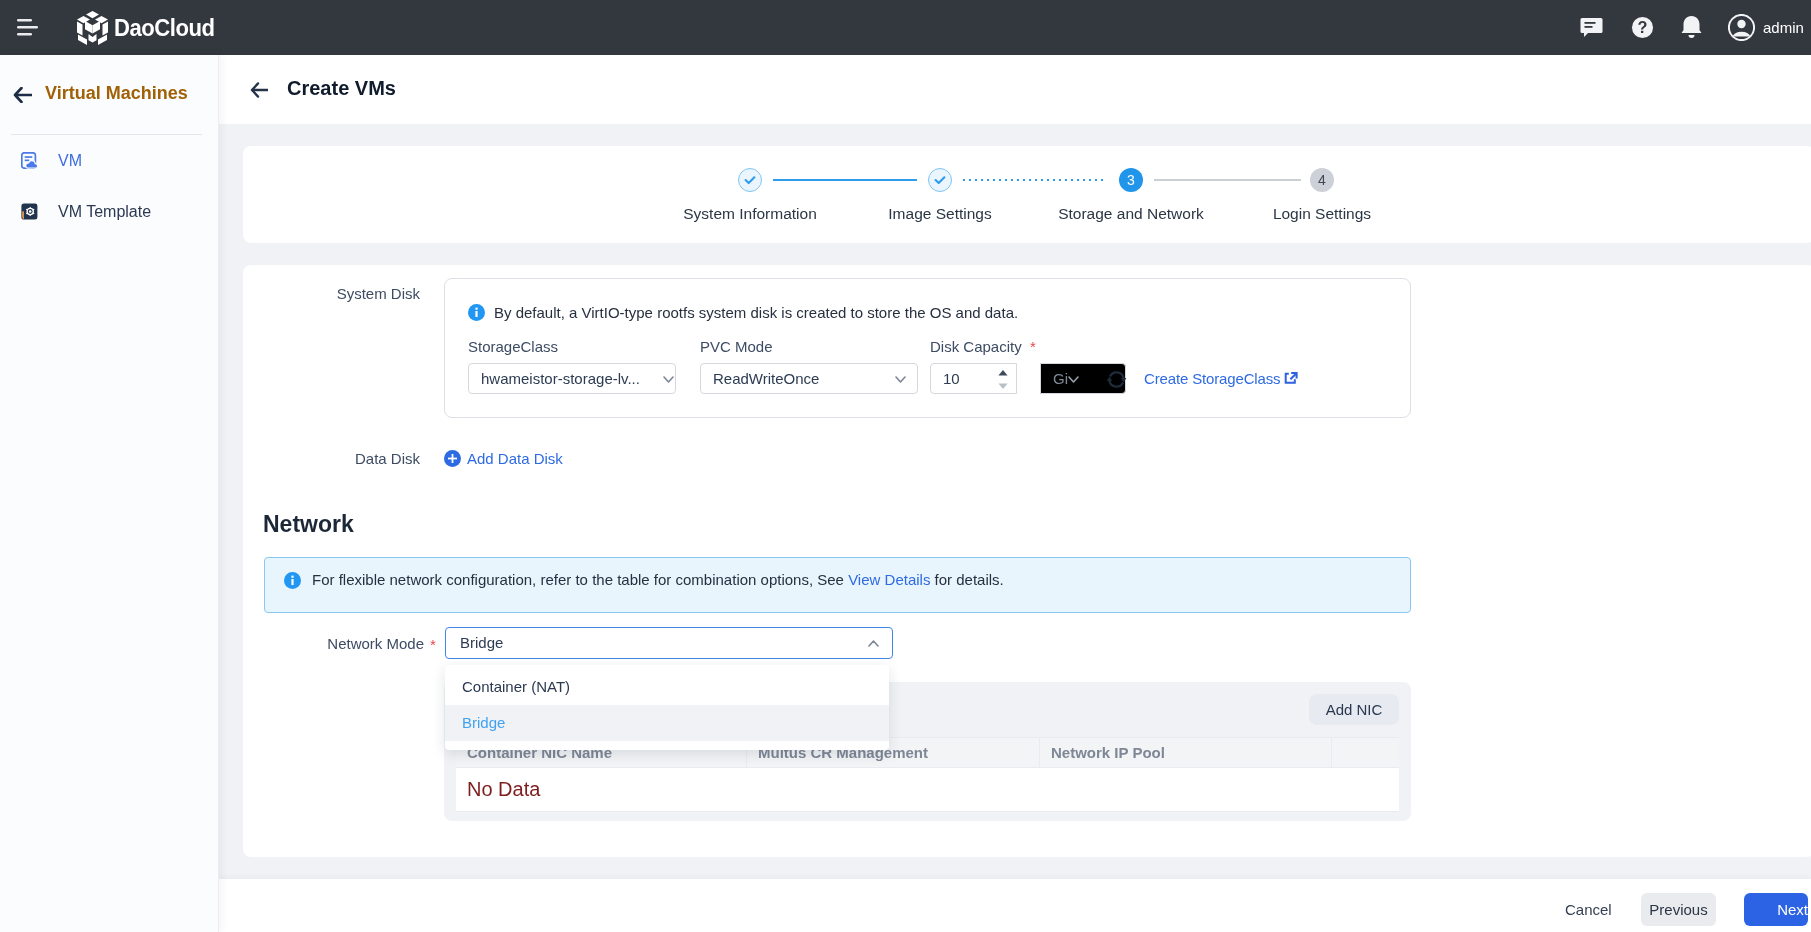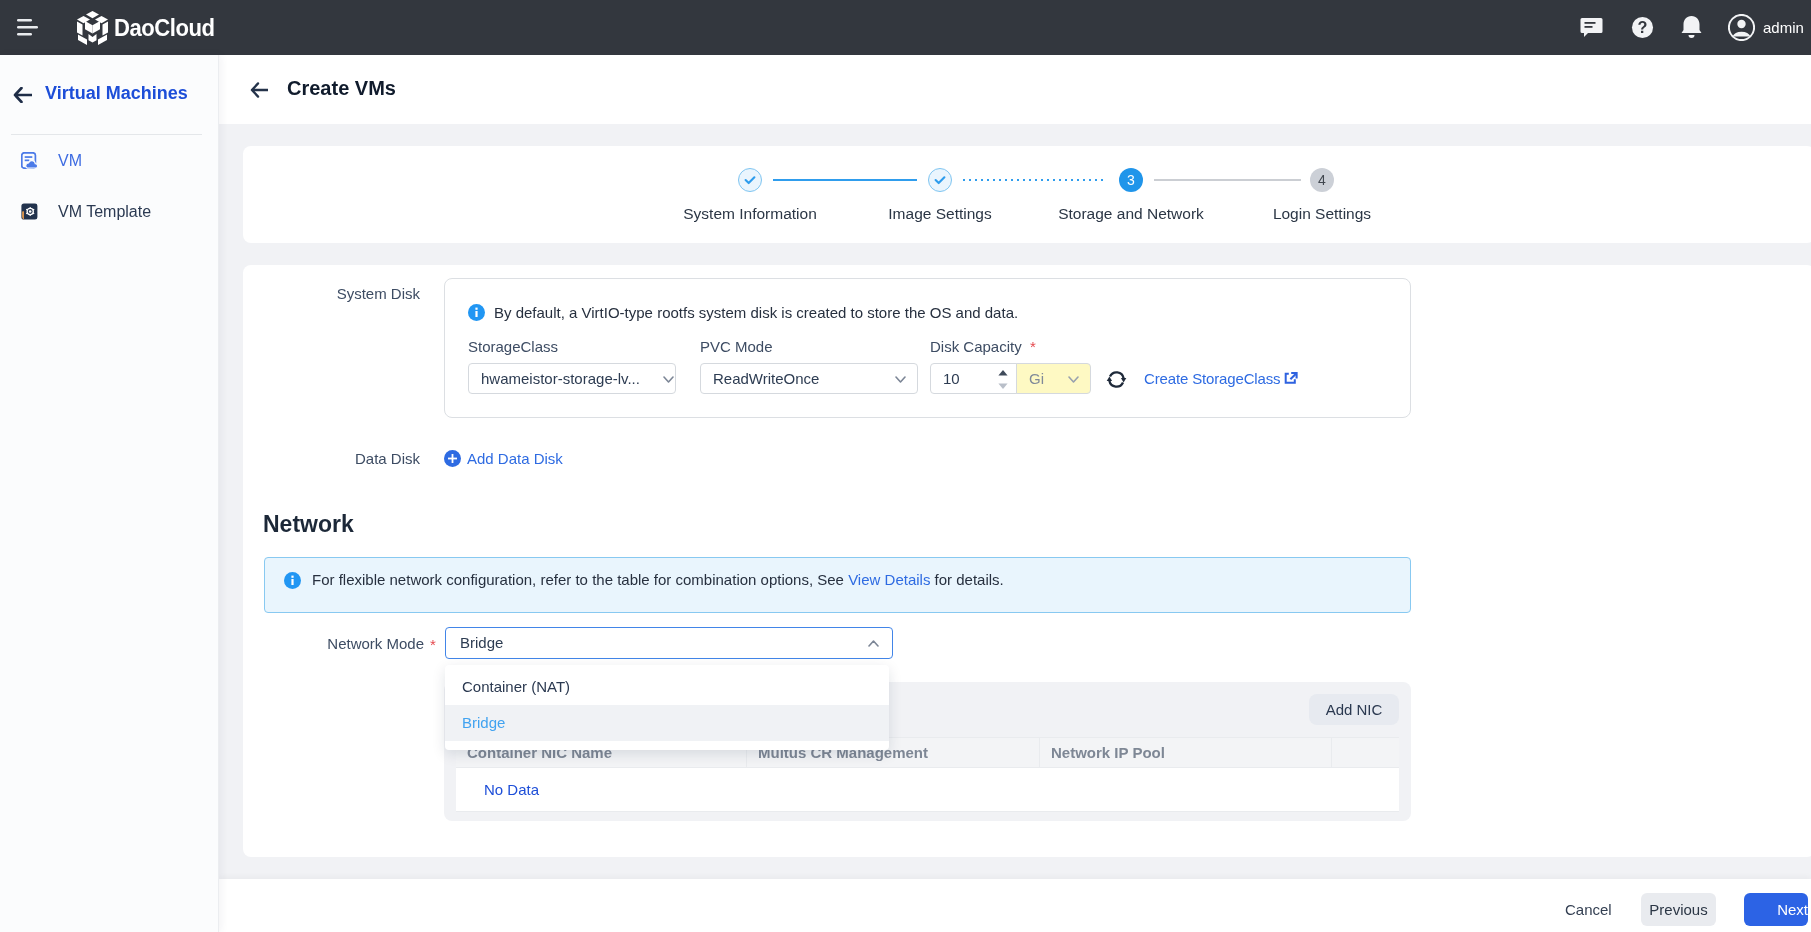--- a/index.html
+++ b/index.html
@@ -6,21 +6,21 @@
   html,body { width:1811px; height:932px; overflow:hidden; font-family:"Liberation Sans", sans-serif; background:#f1f2f5; }
   .abs { position:absolute; }
 
   
   .navbar { position:absolute; left:0; top:0; width:1811px; height:55px; background:#33373e; }
   .admin { position:absolute; left:1763px; top:19px; color:#fff; font-size:15px; }
   .logo-text { position:absolute; left:114px; top:14px; color:#fff; font-size:24px; font-weight:bold; letter-spacing:-0.5px; transform:scaleX(0.92); transform-origin:left; }
 
   
   .sidebar { position:absolute; left:0; top:55px; width:219px; height:877px; background:#fbfcfd; border-right:1px solid #ebedf0; box-shadow:2px 0 8px rgba(30,40,60,0.06); z-index:5; }
-  .sb-title { position:absolute; left:45px; top:28px; font-size:18px; font-weight:bold; color:#1d4ed8; }
+  .sb-title { position:absolute; left:45px; top:28px; font-size:18px; font-weight:bold; color:#a16207; }
   .sb-divider { position:absolute; left:11px; top:79px; width:191px; height:1px; background:#e4e7ea; }
   .sb-item { position:absolute; left:58px; font-size:16px; }
   .vm-label { top:97px; color:#3e6ce2; }
   .vmt-label { top:148px; color:#2b3a52; }
 
   
   .pg-header { position:absolute; left:219px; top:55px; width:1592px; height:69px; background:#fff; }
   .pg-title { position:absolute; left:287px; top:77px; font-size:20px; font-weight:600; color:#101b2c; }
 
   
@@ -51,21 +51,21 @@
 
   .nm-select { position:absolute; left:445px; top:627px; width:448px; height:32px; border:1px solid #4285e8; border-radius:4px; background:#fff; font-size:15px; color:#2d3c52; line-height:30px; padding-left:14px; z-index:9; }
   .dropdown { position:absolute; left:445px; top:665px; width:444px; height:85px; background:#fff; border-radius:4px; box-shadow:0 4px 14px rgba(10,30,60,0.12); z-index:9; padding-top:4px; }
   .dd-row { height:36px; line-height:36px; padding-left:17px; font-size:15px; color:#2b3950; }
   .dd-sel { background:#f0f2f5; color:#41a3f0; }
 
   .gpanel { position:absolute; left:444px; top:682px; width:967px; height:139px; background:#f1f2f5; border-radius:8px; }
   .addnic { position:absolute; left:865px; top:12px; width:90px; height:31px; background:#e7eaf0; border-radius:8px; font-size:15px; color:#2b3950; text-align:center; line-height:31px; }
   .thead { position:absolute; left:12px; top:55px; width:943px; height:31px; background:#f3f4f6; border-top:1px solid #e9ebee; border-bottom:1px solid #e9ebee; }
   .th { position:absolute; top:0; height:31px; line-height:30px; font-size:15px; font-weight:bold; color:#7e8795; padding-left:11px; border-right:1px solid #e9ebee; }
-  .tbody { position:absolute; left:12px; top:86px; width:943px; height:44px; background:#fff; border-bottom:1px solid #e9ebee; font-size:15px; color:#1d4ed8; line-height:43px; padding-left:28px; }
+  .tbody { position:absolute; left:12px; top:86px; width:943px; height:44px; background:#fff; border-bottom:1px solid #e9ebee; font-size:20px; color:#7f1d1d; line-height:43px; padding-left:11px; }
 
   
   .footer { position:absolute; left:219px; top:879px; width:1592px; height:53px; background:#fff; box-shadow:0 -2px 6px rgba(0,0,0,0.04); }
   .btn-cancel { position:absolute; left:1565px; top:901px; font-size:15px; color:#333f52; }
   .btn-prev { position:absolute; left:1641px; top:893px; width:75px; height:33px; background:#e9ebef; border-radius:6px; font-size:15px; color:#2b3645; text-align:center; line-height:33px; }
   .btn-next { position:absolute; left:1744px; top:893px; width:64px; height:33px; background:#2c63e5; border-radius:6px; font-size:15px; color:#fff; text-align:right; line-height:33px; }
 </style>
 </head>
 <body>
 
@@ -186,21 +186,21 @@
   </svg>
 <div class="sel" style="left:700px;width:218px">ReadWriteOnce</div>
 <svg class="chev" style="left:895px;top:374px" viewBox="0 0 11 11">
     <polyline points="1,3 5.5,8 10,3" fill="none" stroke="#7c8696" stroke-width="1.6" stroke-linecap="round" stroke-linejoin="round"></polyline>
   </svg>
 <div class="sel" style="left:930px;width:87px;border-radius:4px 0 0 4px">10</div>
 <svg class="abs" style="left:998px;top:370px" width="10" height="19" viewBox="0 0 10 19">
   <polygon points="5,0 9.6,5.5 0.4,5.5" fill="#3f4a5a"></polygon>
   <polygon points="5,19 9.6,13.5 0.4,13.5" fill="#b9bfc9"></polygon>
 </svg>
-<div class="sel" style="left:1016px;width:75px;background:#fef9c3;color:#808a99;border-radius:0 4px 4px 0">Gi</div>
+<div class="sel" style="left:1040px;width:86px;background:#000000;color:#808a99;border-radius:0 4px 4px 0">Gi</div>
 <svg class="chev" style="left:1068px;top:374px" viewBox="0 0 11 11">
     <polyline points="1,3 5.5,8 10,3" fill="none" stroke="#98a1ae" stroke-width="1.6" stroke-linecap="round" stroke-linejoin="round"></polyline>
   </svg>
 <svg class="abs" style="left:1106px;top:370px" width="21" height="19" viewBox="0 0 21 19">
   <path d="M4.0 6.5 A 7.2 7.2 0 0 1 17.6 8.2" fill="none" stroke="#1f2a3a" stroke-width="2.3"></path>
   <polygon points="14.9,8.0 20.3,8.0 17.6,12.4" fill="#1f2a3a"></polygon>
   <path d="M17.0 12.5 A 7.2 7.2 0 0 1 3.4 10.8" fill="none" stroke="#1f2a3a" stroke-width="2.3"></path>
   <polygon points="0.7,11.0 6.1,11.0 3.4,6.6" fill="#1f2a3a"></polygon>
 </svg>
 <div class="abs link" style="left:1144px;top:370px;letter-spacing:-0.15px">Create StorageClass</div>

